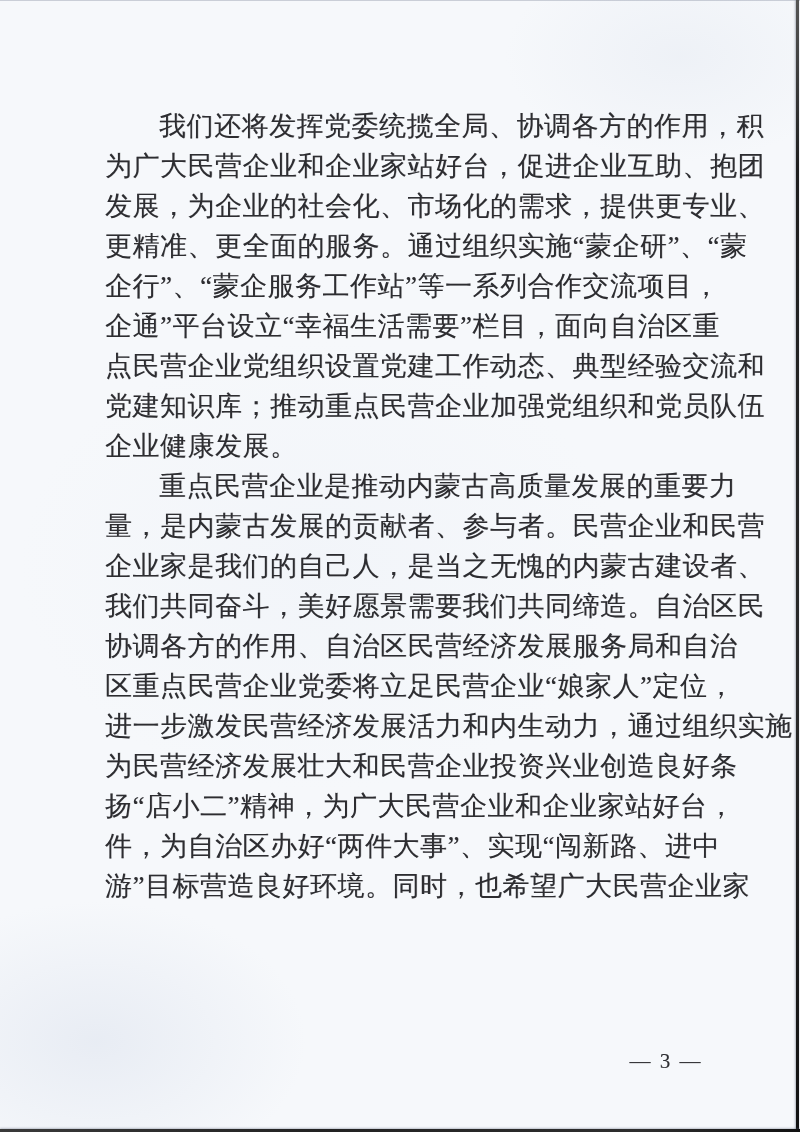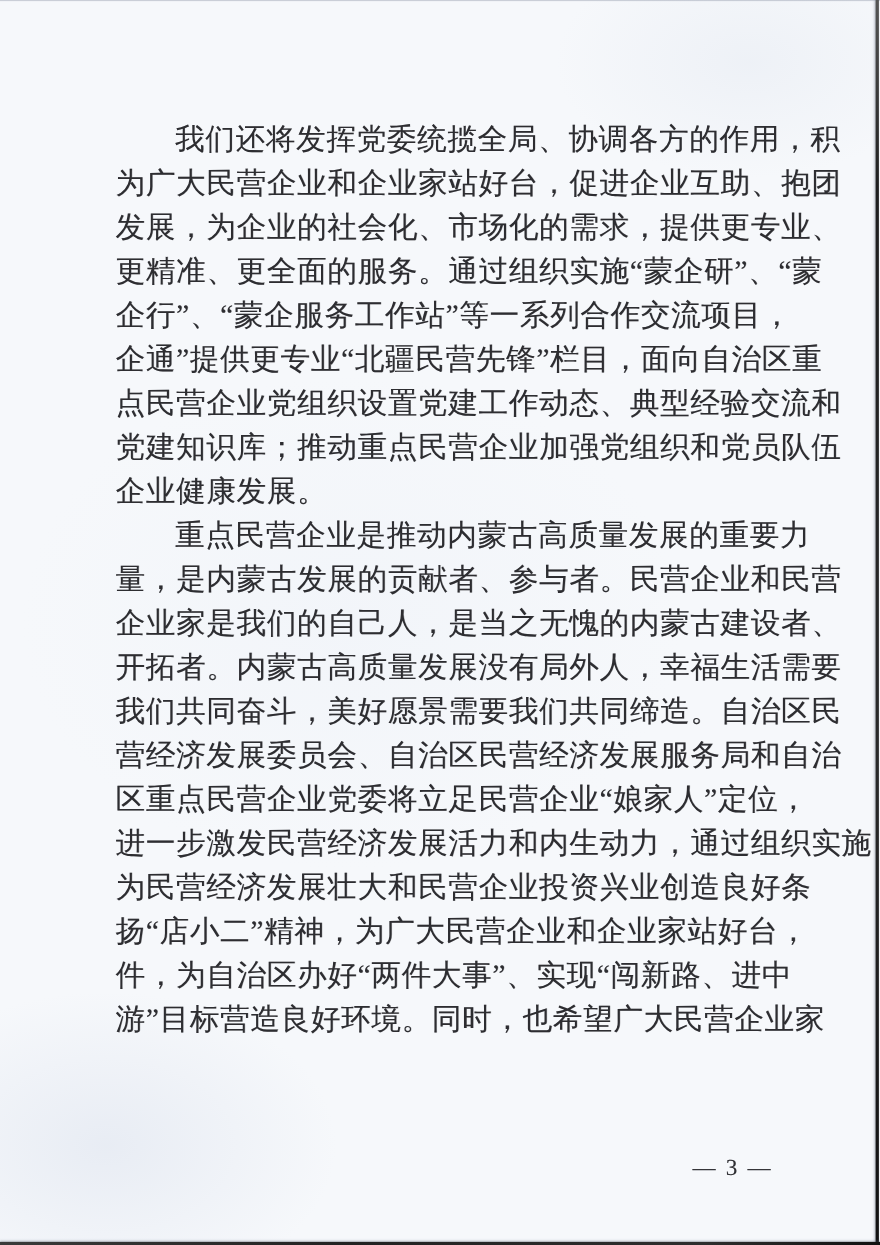--- a/index.html
+++ b/index.html
@@ -94,33 +94,32 @@
   <div class="edge-top"></div>
 
   <div class="textblock">
 
     <div>
       <div class="line first">我们还将发挥党委统揽全局、协调各方的作用，积</div>
       <div class="line">为广大民营企业和企业家站好台，促进企业互助、抱团</div>
       <div class="line">发展，为企业的社会化、市场化的需求，提供更专业、</div>
       <div class="line">更精准、更全面的服务。通过组织实施“蒙企研”、“蒙</div>
       <div class="line">企行”、“蒙企服务工作站”等一系列合作交流项目，</div>
-      <div class="line">企通”提供更专业“北疆民营先锋”栏目，面向自治区重</div>
+      <div class="line">企通”平台设立“幸福生活需要”栏目，面向自治区重</div>
       <div class="line">点民营企业党组织设置党建工作动态、典型经验交流和</div>
       <div class="line">党建知识库；推动重点民营企业加强党组织和党员队伍</div>
       <div class="line para-end">企业健康发展。</div>
     </div>
 
     <div>
       <div class="line first">重点民营企业是推动内蒙古高质量发展的重要力</div>
       <div class="line">量，是内蒙古发展的贡献者、参与者。民营企业和民营</div>
       <div class="line">企业家是我们的自己人，是当之无愧的内蒙古建设者、</div>
-      <div class="line">开拓者。内蒙古高质量发展没有局外人，幸福生活需要</div>
       <div class="line">我们共同奋斗，美好愿景需要我们共同缔造。自治区民</div>
-      <div class="line">营经济发展委员会、自治区民营经济发展服务局和自治</div>
+      <div class="line">协调各方的作用、自治区民营经济发展服务局和自治</div>
       <div class="line">区重点民营企业党委将立足民营企业“娘家人”定位，</div>
       <div class="line">进一步激发民营经济发展活力和内生动力，通过组织实施</div>
       <div class="line">为民营经济发展壮大和民营企业投资兴业创造良好条</div>
       <div class="line">扬“店小二”精神，为广大民营企业和企业家站好台，</div>
       <div class="line">件，为自治区办好“两件大事”、实现“闯新路、进中</div>
       <div class="line">游”目标营造良好环境。同时，也希望广大民营企业家</div>
     </div>
 
   </div>
 

